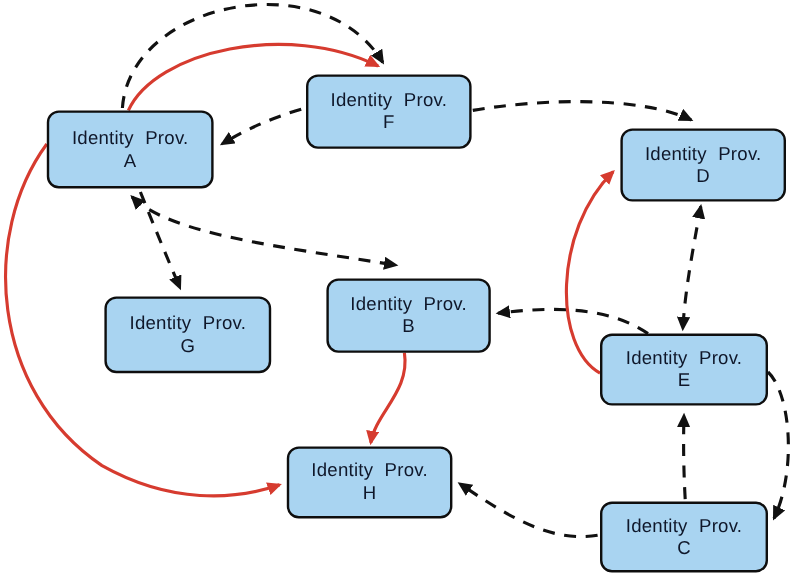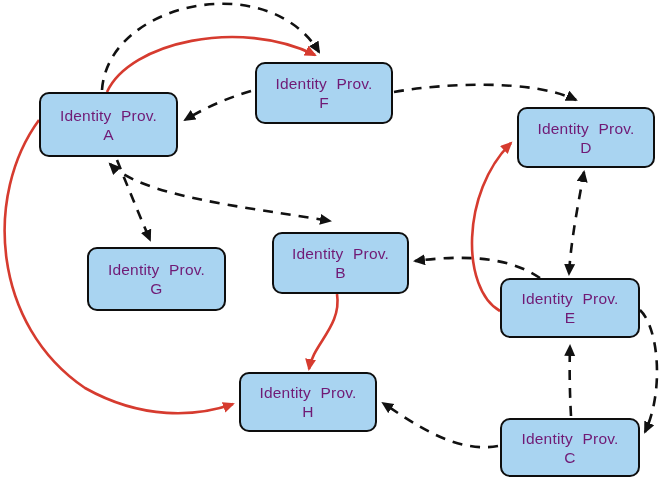--- a/index.html
+++ b/index.html
@@ -7,21 +7,21 @@
     position:relative;width:664px;height:483px;background:#ffffff;
     font-family:"Liberation Sans", sans-serif;overflow:hidden;
   }
   svg.edges{position:absolute;left:0;top:0;width:664px;height:483px;}
   .edge-dashed{fill:none;stroke:#111111;stroke-width:2.6;stroke-dasharray:10 8;}
   .edge-red{fill:none;stroke:#d63b2f;stroke-width:2.6;}
   .node{
     position:absolute;box-sizing:border-box;
     background:#a9d4f1;border:2.6px solid #0e0e0e;border-radius:10px;
     display:flex;flex-direction:column;align-items:center;justify-content:center;
-    color:#701a75;font-size:15.5px;line-height:19px;text-align:center;
+    color:#0f172a;font-size:15.5px;line-height:19px;text-align:center;
   }
   .node .l1{word-spacing:5px;letter-spacing:.2px;}
   .node .l2{letter-spacing:.2px;}
 </style>
 </head>
 <body>
 
 <div class="stage">
 
   <svg class="edges" viewBox="0 0 664 483">

